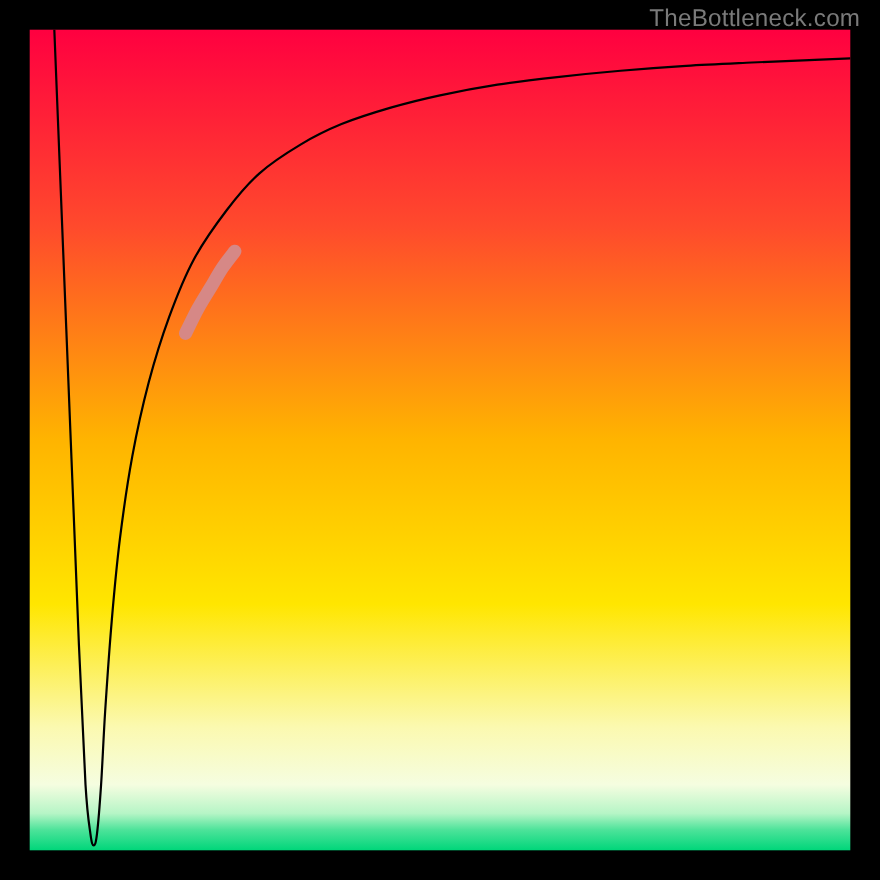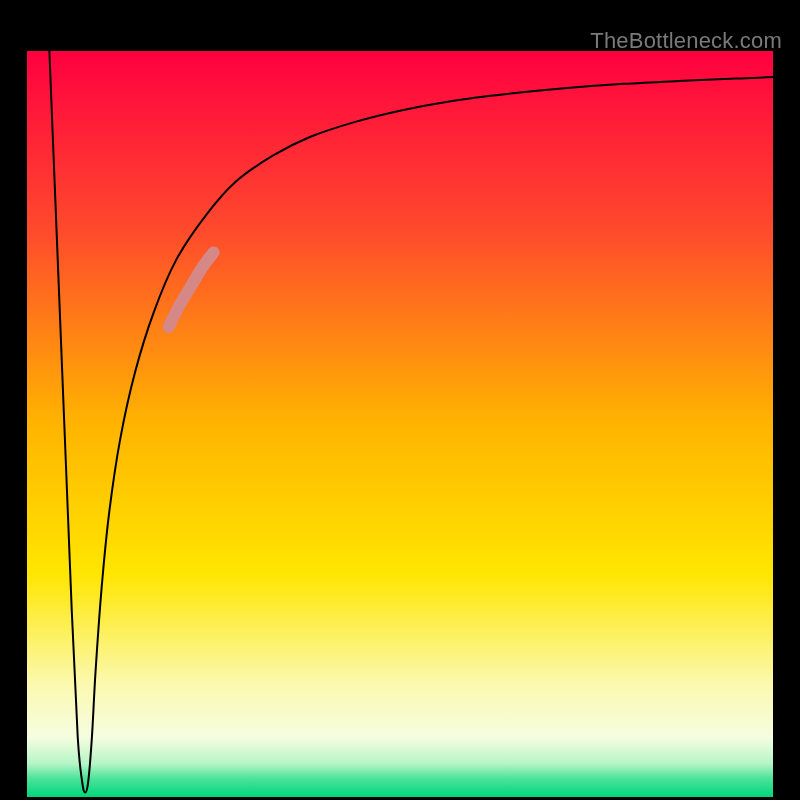--- a/index.html
+++ b/index.html
@@ -7,21 +7,20 @@
     padding: 0;
     width: 800px;
     height: 800px;
     background: #000;
     font-family: Arial, Helvetica, sans-serif;
   }
   .stage {
     position: relative;
     width: 800px;
     height: 584px;
-    margin-top: 24px;
   }
   .watermark {
     position: absolute;
     top: 4px;
     right: 18px;
     color: #7a7a7a;
     font-size: 22px;
     letter-spacing: 0.2px;
     font-weight: 400;
   }

